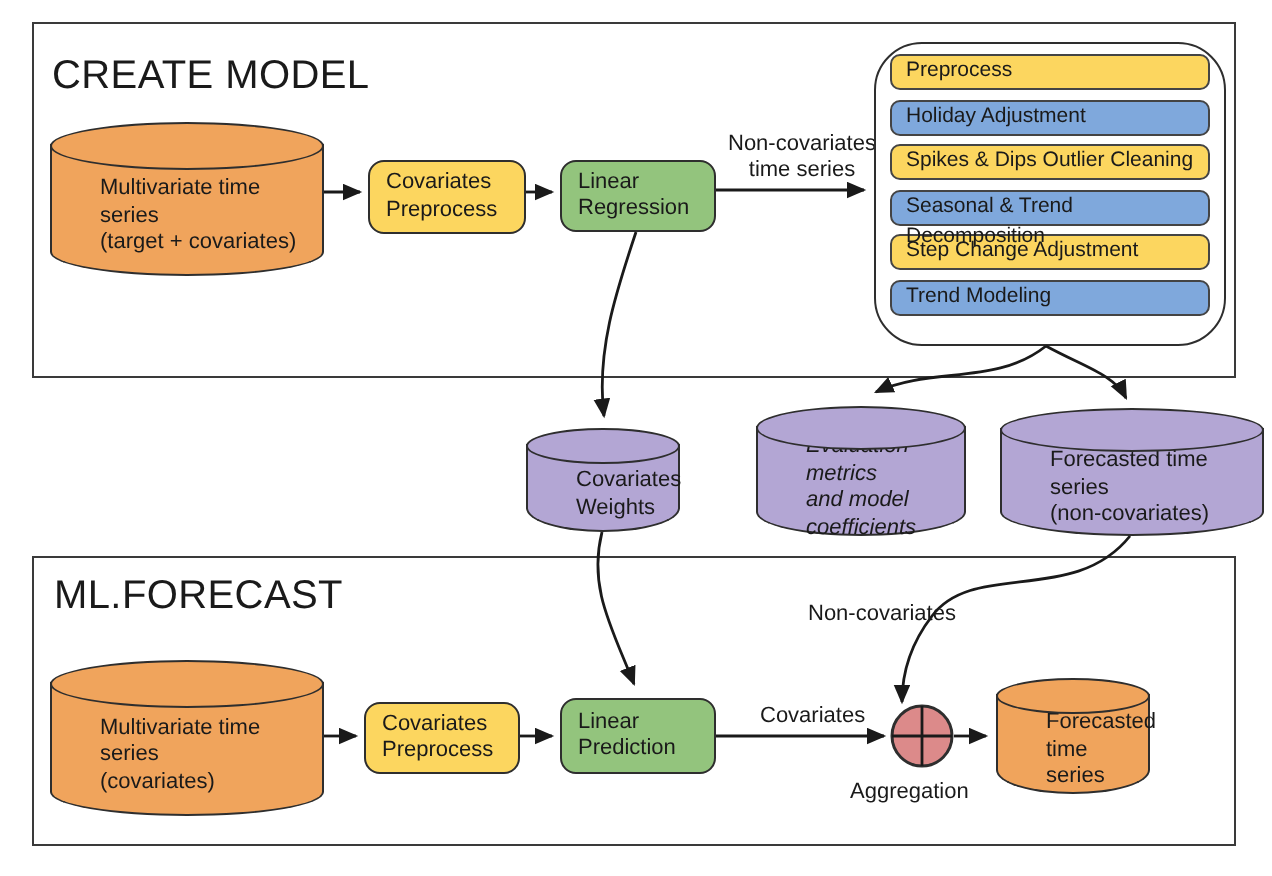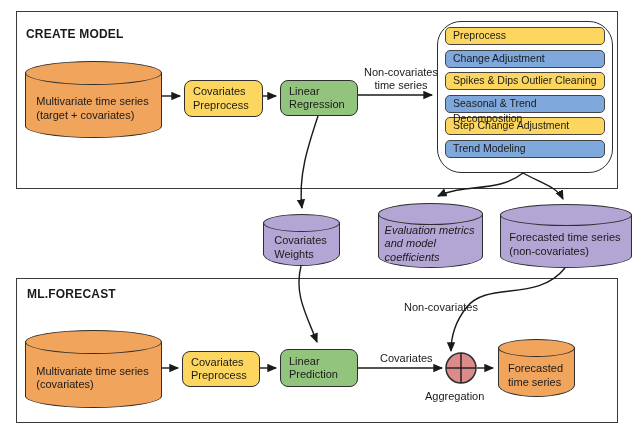--- a/index.html
+++ b/index.html
@@ -2,21 +2,21 @@
 <html style="--orange: #F0A45C; --yellow: #FCD65F; --green: #93C47D; --purple: #B3A6D4; --blue: #7FA8DC; --red: #DC8A8A; --line: #1a1a1a;"><head>
 <meta charset="utf-8">
 <style>
   html,body{margin:0;padding:0;background:#ffffff;}
   #canvas{
     position:relative;width:636px;height:438px;background:#ffffff;
     font-family:"Liberation Sans", sans-serif;color:#1a1a1a;overflow:hidden;
   }
   .abs{position:absolute;box-sizing:border-box;}
   .outer-box{border:1.6px solid #3a3a3a;background:transparent;}
-  .heading{font-size:12px;font-weight:bold;letter-spacing:.2px;white-space:pre-line;}
+  .heading{font-size:20px;font-weight:normal;letter-spacing:.2px;white-space:pre-line;}
   .lbl{font-size:11px;line-height:13.5px;white-space:pre-line;}
   .small-lbl{font-size:11px;line-height:13px;white-space:pre-line;text-align:center;}
 
   
   .proc{
     border:1.5px solid #2e2e2e;border-radius:8px;
     display:flex;flex-direction:column;justify-content:center;
     padding-left:8px;
   }
   .c-yellow{background:var(--yellow);}
@@ -24,21 +24,21 @@
   .c-blue{background:var(--blue);}
 
   
   .cyl{position:absolute;}
   .cyl-top{position:absolute;left:0;right:0;top:0;height:22px;border-radius:50%;
     border:1.5px solid #2e2e2e;z-index:2;}
   .cyl-body{position:absolute;left:0;right:0;top:11px;bottom:0;
     border:1.5px solid #2e2e2e;border-top:none;
     border-radius:0 0 50% 50% / 0 0 12px 12px;
     display:flex;flex-direction:column;justify-content:center;
-    padding:10px 4px 2px 2px;box-sizing:border-box;z-index:1;align-items:center;}
+    padding:10px 4px 2px 24px;box-sizing:border-box;z-index:1;}
   .cyl.md .cyl-top{height:20px;}
   .cyl.md .cyl-body{top:10px;}
   .cyl.sm .cyl-top{height:16px;}
   .cyl.sm .cyl-body{top:8px;}
   .cyl.orange .cyl-top,.cyl.orange .cyl-body{background:var(--orange);}
   .cyl.purple .cyl-top,.cyl.purple .cyl-body{background:var(--purple);}
 
   
   .pipeline{
     border:1.6px solid #2e2e2e;border-radius:24px;background:#ffffff;
@@ -83,21 +83,21 @@
     <div class="lbl">Linear
 Regression</div>
   </div>
 
   <div class="abs small-lbl" style="left:364px;top:66px;">Non-covariates
 time series</div>
 
   <div class="abs pipeline" style="left:437px;top:21px;width:176px;height:152px;">
     <div>
       <div class="pipe-row c-yellow">Preprocess</div>
-      <div class="pipe-row c-blue">Change Adjustment</div>
+      <div class="pipe-row c-blue">Holiday Adjustment</div>
       <div class="pipe-row c-yellow">Spikes &amp; Dips Outlier Cleaning</div>
       <div class="pipe-row c-blue">Seasonal &amp; Trend Decomposition</div>
       <div class="pipe-row c-yellow">Step Change Adjustment</div>
       <div class="pipe-row c-blue">Trend Modeling</div>
     </div>
   </div>
 
   <div class="cyl purple sm" style="left:263px;top:214px;width:77px;height:52px;">
     <div class="cyl-top"></div>
     <div class="cyl-body">

